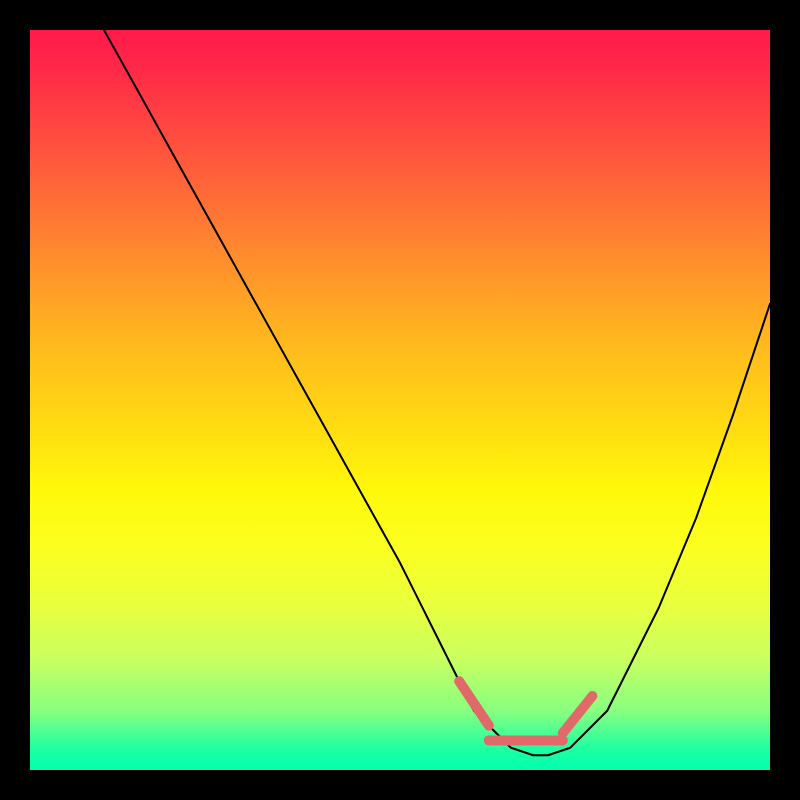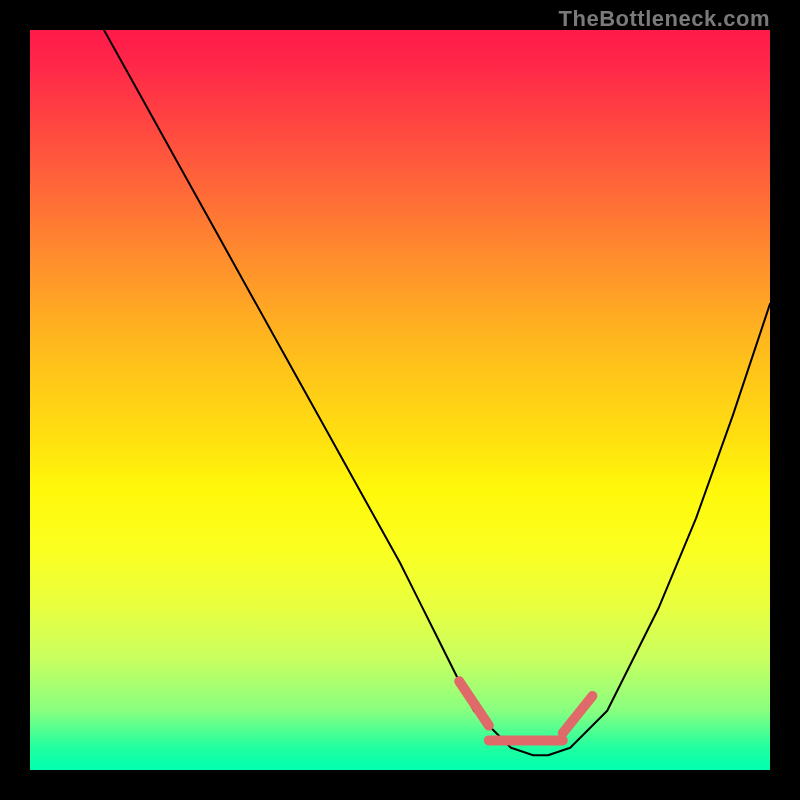--- a/index.html
+++ b/index.html
@@ -71,14 +71,13 @@
   <div class="plot-area">
     <svg class="curve" viewBox="0 0 740 740" preserveAspectRatio="none">
       <path id="main-curve" class="curve-line" d="M74.0 0.0 L111.0 66.6 L148.0 133.2 L185.0 199.8 L222.0 266.4 L259.0 333.0 L296.0 399.6 L333.0 466.2 L370.0 532.8 L384.8 562.4 L407.0 606.8 L429.2 651.2 L444.0 680.8 L466.2 703.0 L481.0 717.8 L503.2 725.2 L518.0 725.2 L540.2 717.8 L555.0 703.0 L577.2 680.8 L592.0 651.2 L629.0 577.2 L666.0 488.4 L703.0 384.8 L740.0 273.8"></path>
       <g id="accents">
           <line x1="429.2" y1="651.2" x2="458.8" y2="695.6" class="accent-line"></line>
           <line x1="458.8" y1="710.4" x2="532.8" y2="710.4" class="accent-line"></line>
           <line x1="532.8" y1="703.0" x2="562.4" y2="666.0" class="accent-line"></line>
         </g>
     </svg>
   </div>
-  <div class="attribution">TheBottleneck.com</div>
 </div>
 
 </body></html>

